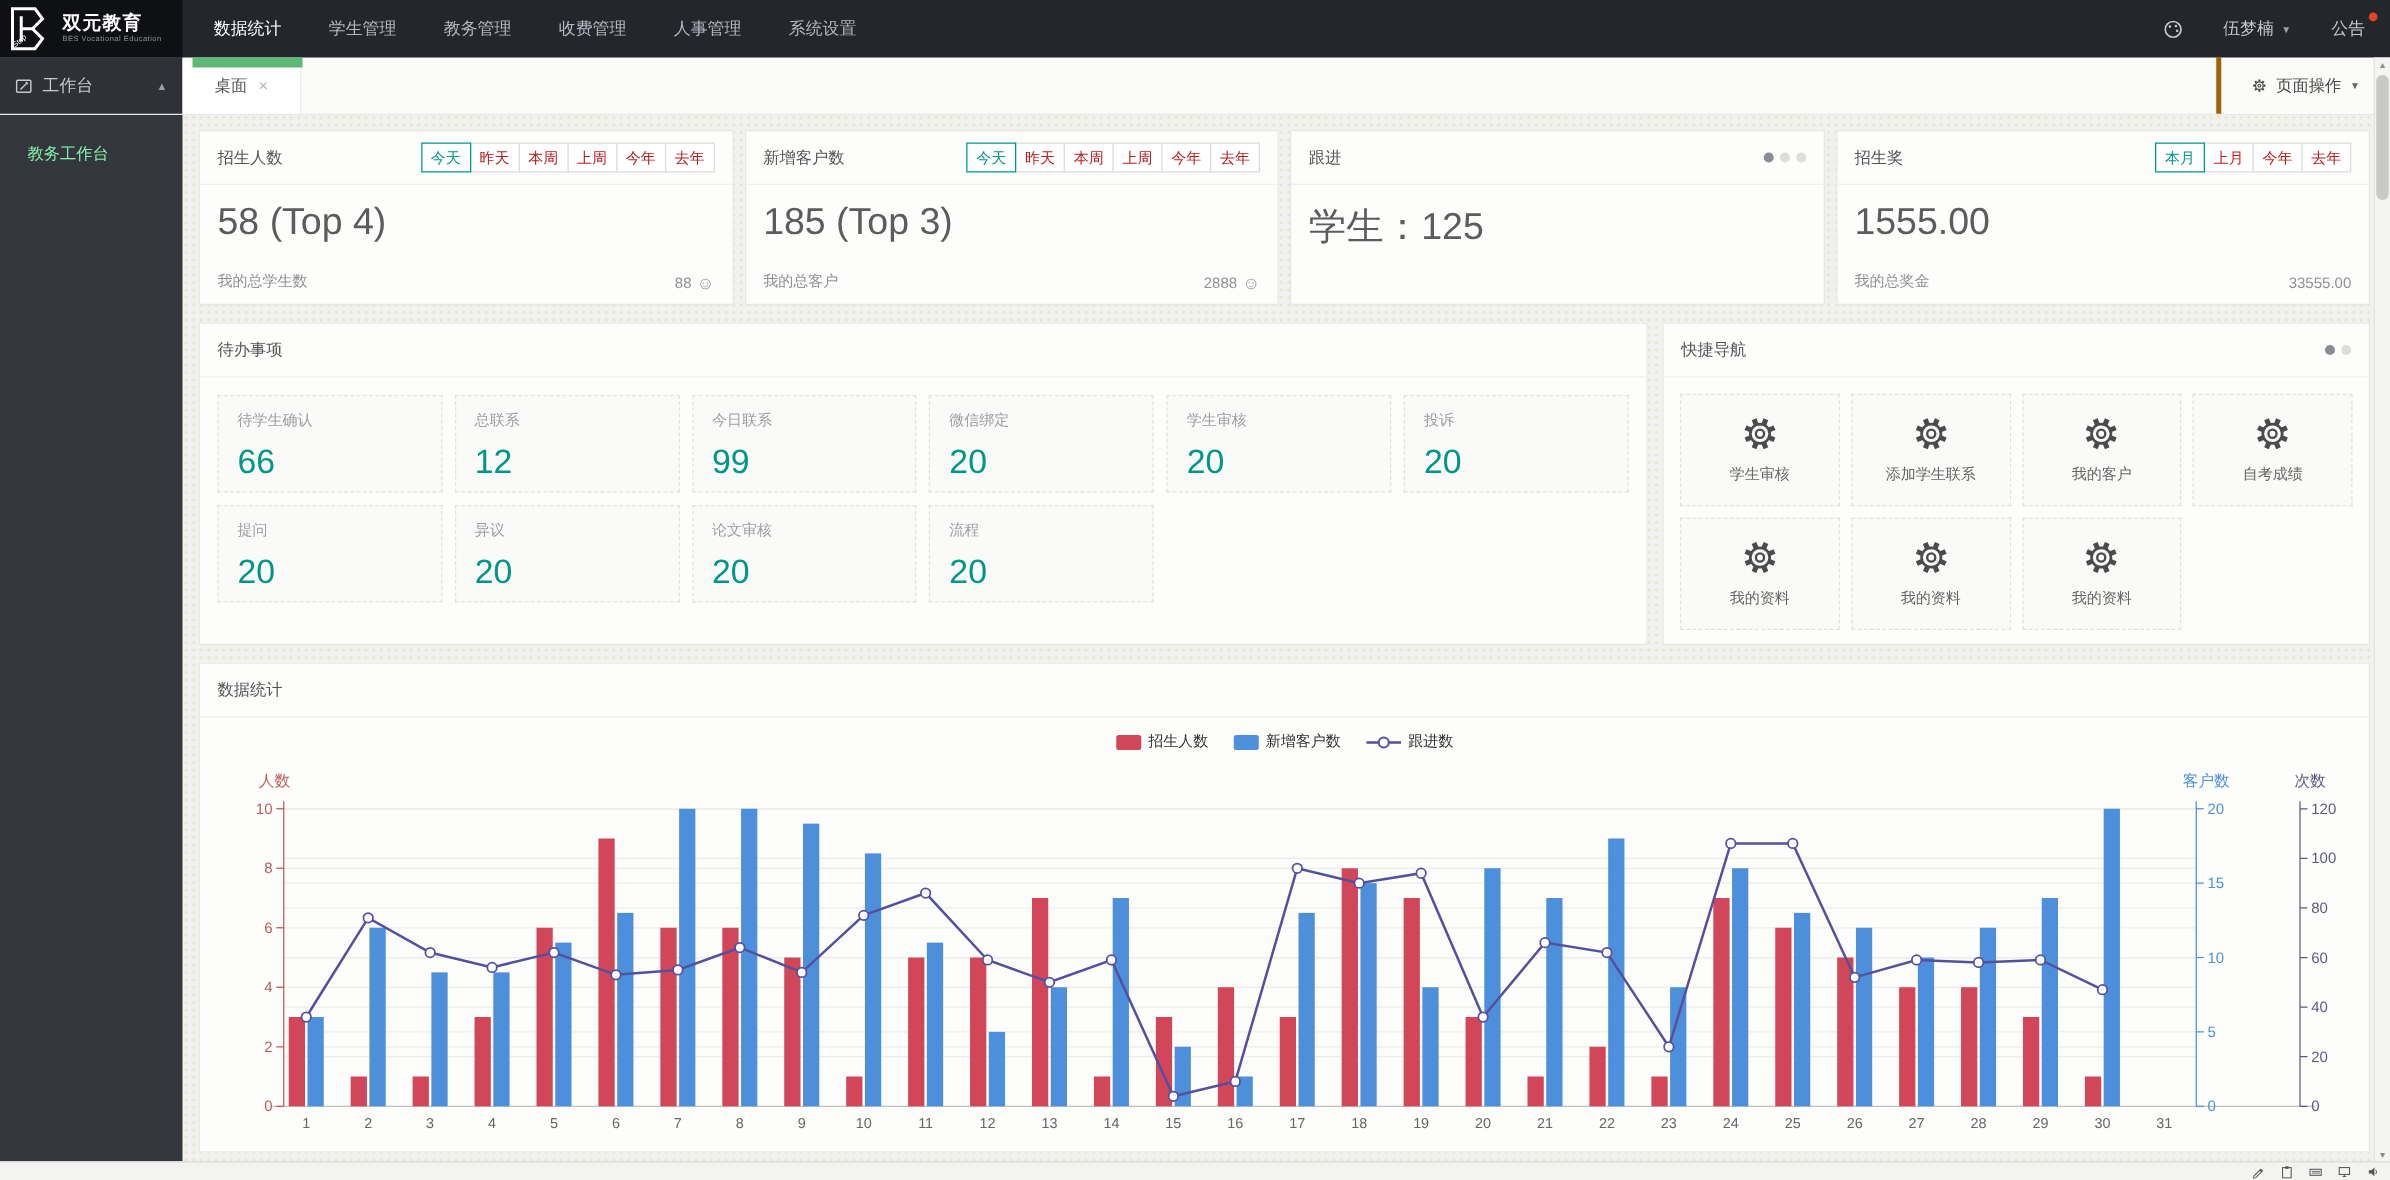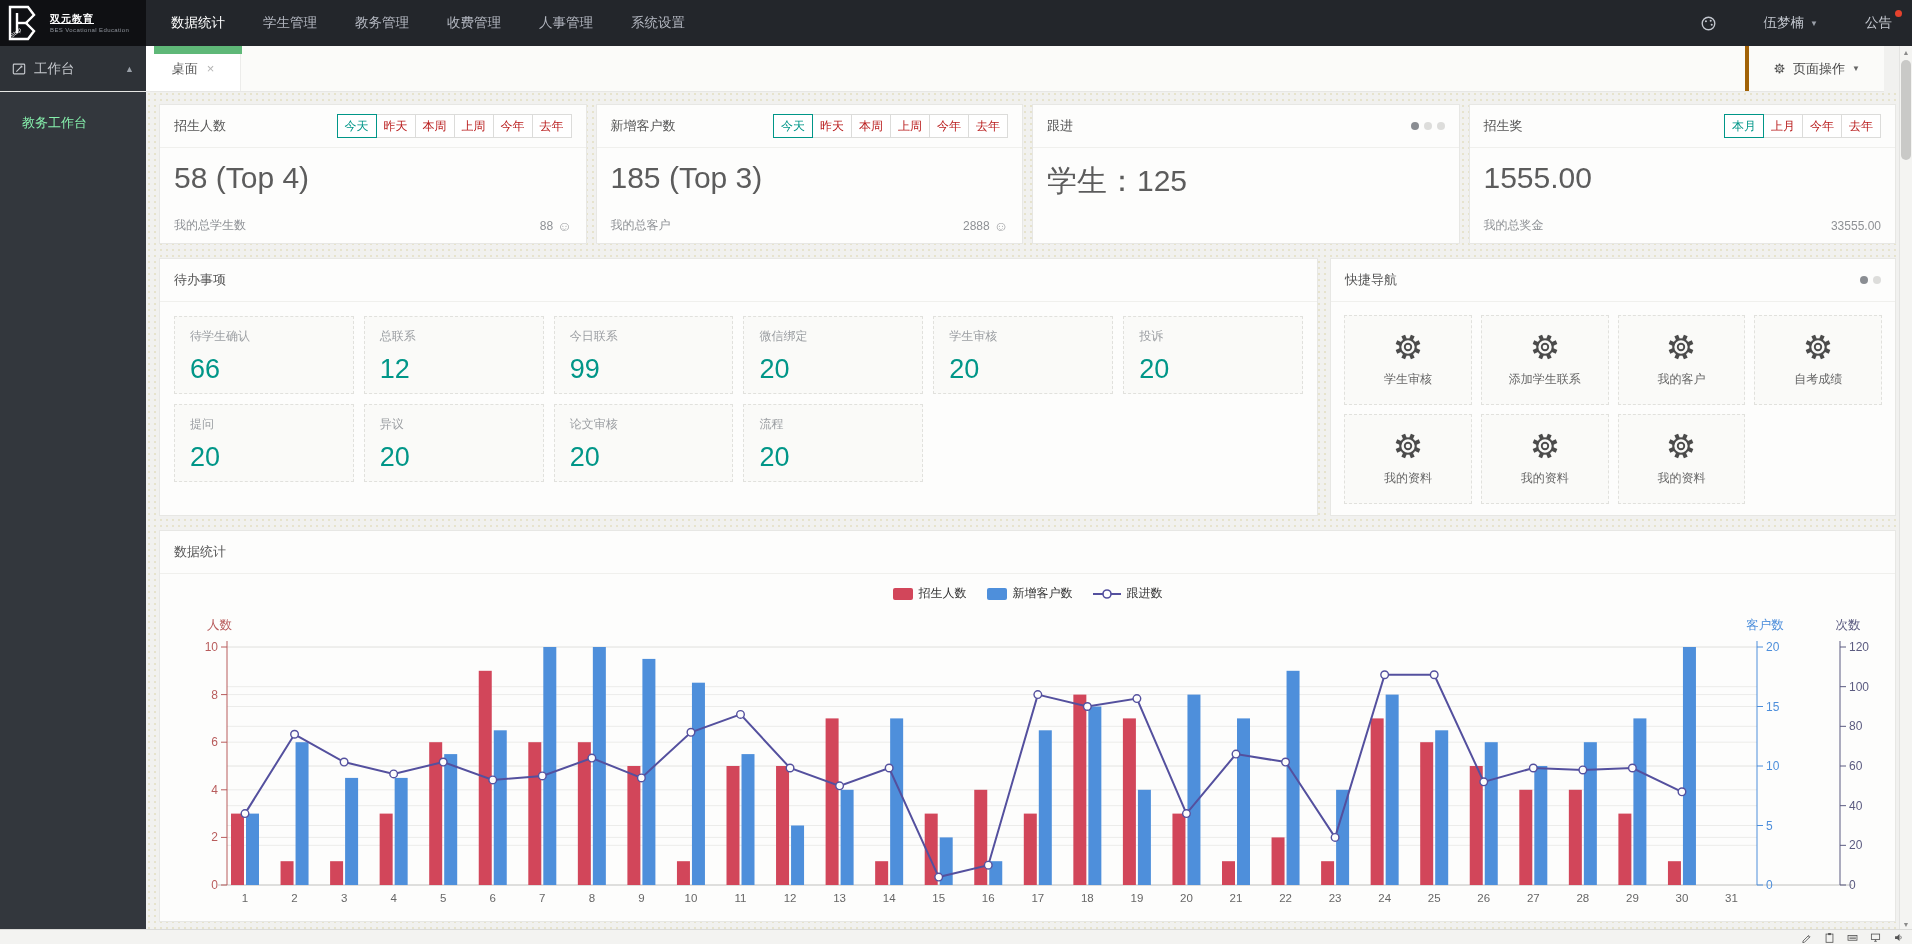--- a/index.html
+++ b/index.html
@@ -1,33 +1,33 @@
 <!DOCTYPE html>
 <html><head>
 <meta charset="utf-8">
 <style>
   html,body{margin:0;padding:0;background:#cfcfcf;font-family:"Liberation Sans","DejaVu Sans",sans-serif;}
   .screen{position:relative;width:1912px;height:944px;background:#f1f1ef;overflow:hidden;}
   
   .navbar{position:absolute;top:0;left:0;right:0;height:46px;background:#23262b;display:flex;align-items:center;z-index:30;}
   .logo{width:146px;height:46px;background:#0f1013;display:flex;align-items:center;gap:6px;padding-left:4px;box-sizing:border-box;flex:none;}
   .brand-text{line-height:1;}
-  .brand-name{color:#fff;font-size:10px;font-weight:bold;letter-spacing:1px;text-decoration:underline;}
+  .brand-name{color:#fff;font-size:15px;font-weight:bold;letter-spacing:1px;}
   .brand-sub{color:#8e939b;font-size:6px;margin-top:3px;letter-spacing:.4px;}
   .nav-items{display:flex;height:46px;margin-left:6px;}
   .nav-item{position:relative;padding:0 19px;line-height:46px;font-size:13.5px;color:#b3b7c0;cursor:pointer;white-space:nowrap;}
   .nav-item.active{color:#fff;}
   .nav-item.active::after{content:"";position:absolute;left:2px;right:2px;bottom:-8px;height:8px;background:#5FB878;}
-  .nav-right{margin-left:auto;display:flex;align-items:center;gap:47px;padding-right:20px;color:#c3c7cf;font-size:13.5px;}
+  .nav-right{margin-left:auto;display:flex;align-items:center;gap:32px;padding-right:20px;color:#c3c7cf;font-size:13.5px;}
   .nav-user{display:flex;align-items:center;gap:6px;cursor:pointer;}
   .caret{font-size:8px;color:#9ba0a9;}
   .notice-wrap{position:relative;cursor:pointer;}
   .notice-dot{position:absolute;top:-4px;right:-10px;width:7px;height:7px;border-radius:50%;background:#e5422d;}
   
-  .tabrow{position:absolute;top:46px;left:0;right:28px;height:45px;background:#fbfbf9;border-bottom:1px solid #e7e7e5;display:flex;align-items:stretch;z-index:10;}
+  .tabrow{position:absolute;top:46px;left:0;right:0;height:45px;background:#fbfbf9;border-bottom:1px solid #e7e7e5;display:flex;align-items:stretch;z-index:10;}
   .ws-head{width:146px;flex:none;background:#2e3237;color:#c6c9ce;display:flex;align-items:center;gap:8px;padding:0 12px;box-sizing:border-box;font-size:13.5px;}
   .ws-arrow{margin-left:auto;font-size:9px;color:#9aa0a8;}
   .tab{width:94px;background:#fff;border-right:1px solid #ececea;display:flex;align-items:center;justify-content:center;gap:9px;font-size:13px;color:#555;cursor:pointer;}
   .tab-close{color:#b3b3b3;font-size:13px;}
   .page-actions{margin-left:auto;display:flex;align-items:center;gap:7px;padding:0 24px;border-left:4px solid #a16207;font-size:13px;color:#474747;cursor:pointer;background:#fbfbf9;}
   
   .sidebar{position:absolute;top:91px;left:0;width:146px;bottom:14px;background:#33373d;padding-top:12px;box-sizing:border-box;}
   .side-item{height:40px;line-height:40px;padding-left:22px;color:#86efac;font-size:13px;cursor:pointer;}
   
   .main{position:absolute;top:91px;left:146px;right:16px;bottom:14px;padding:13px 0 0 13px;box-sizing:border-box;overflow:hidden;

